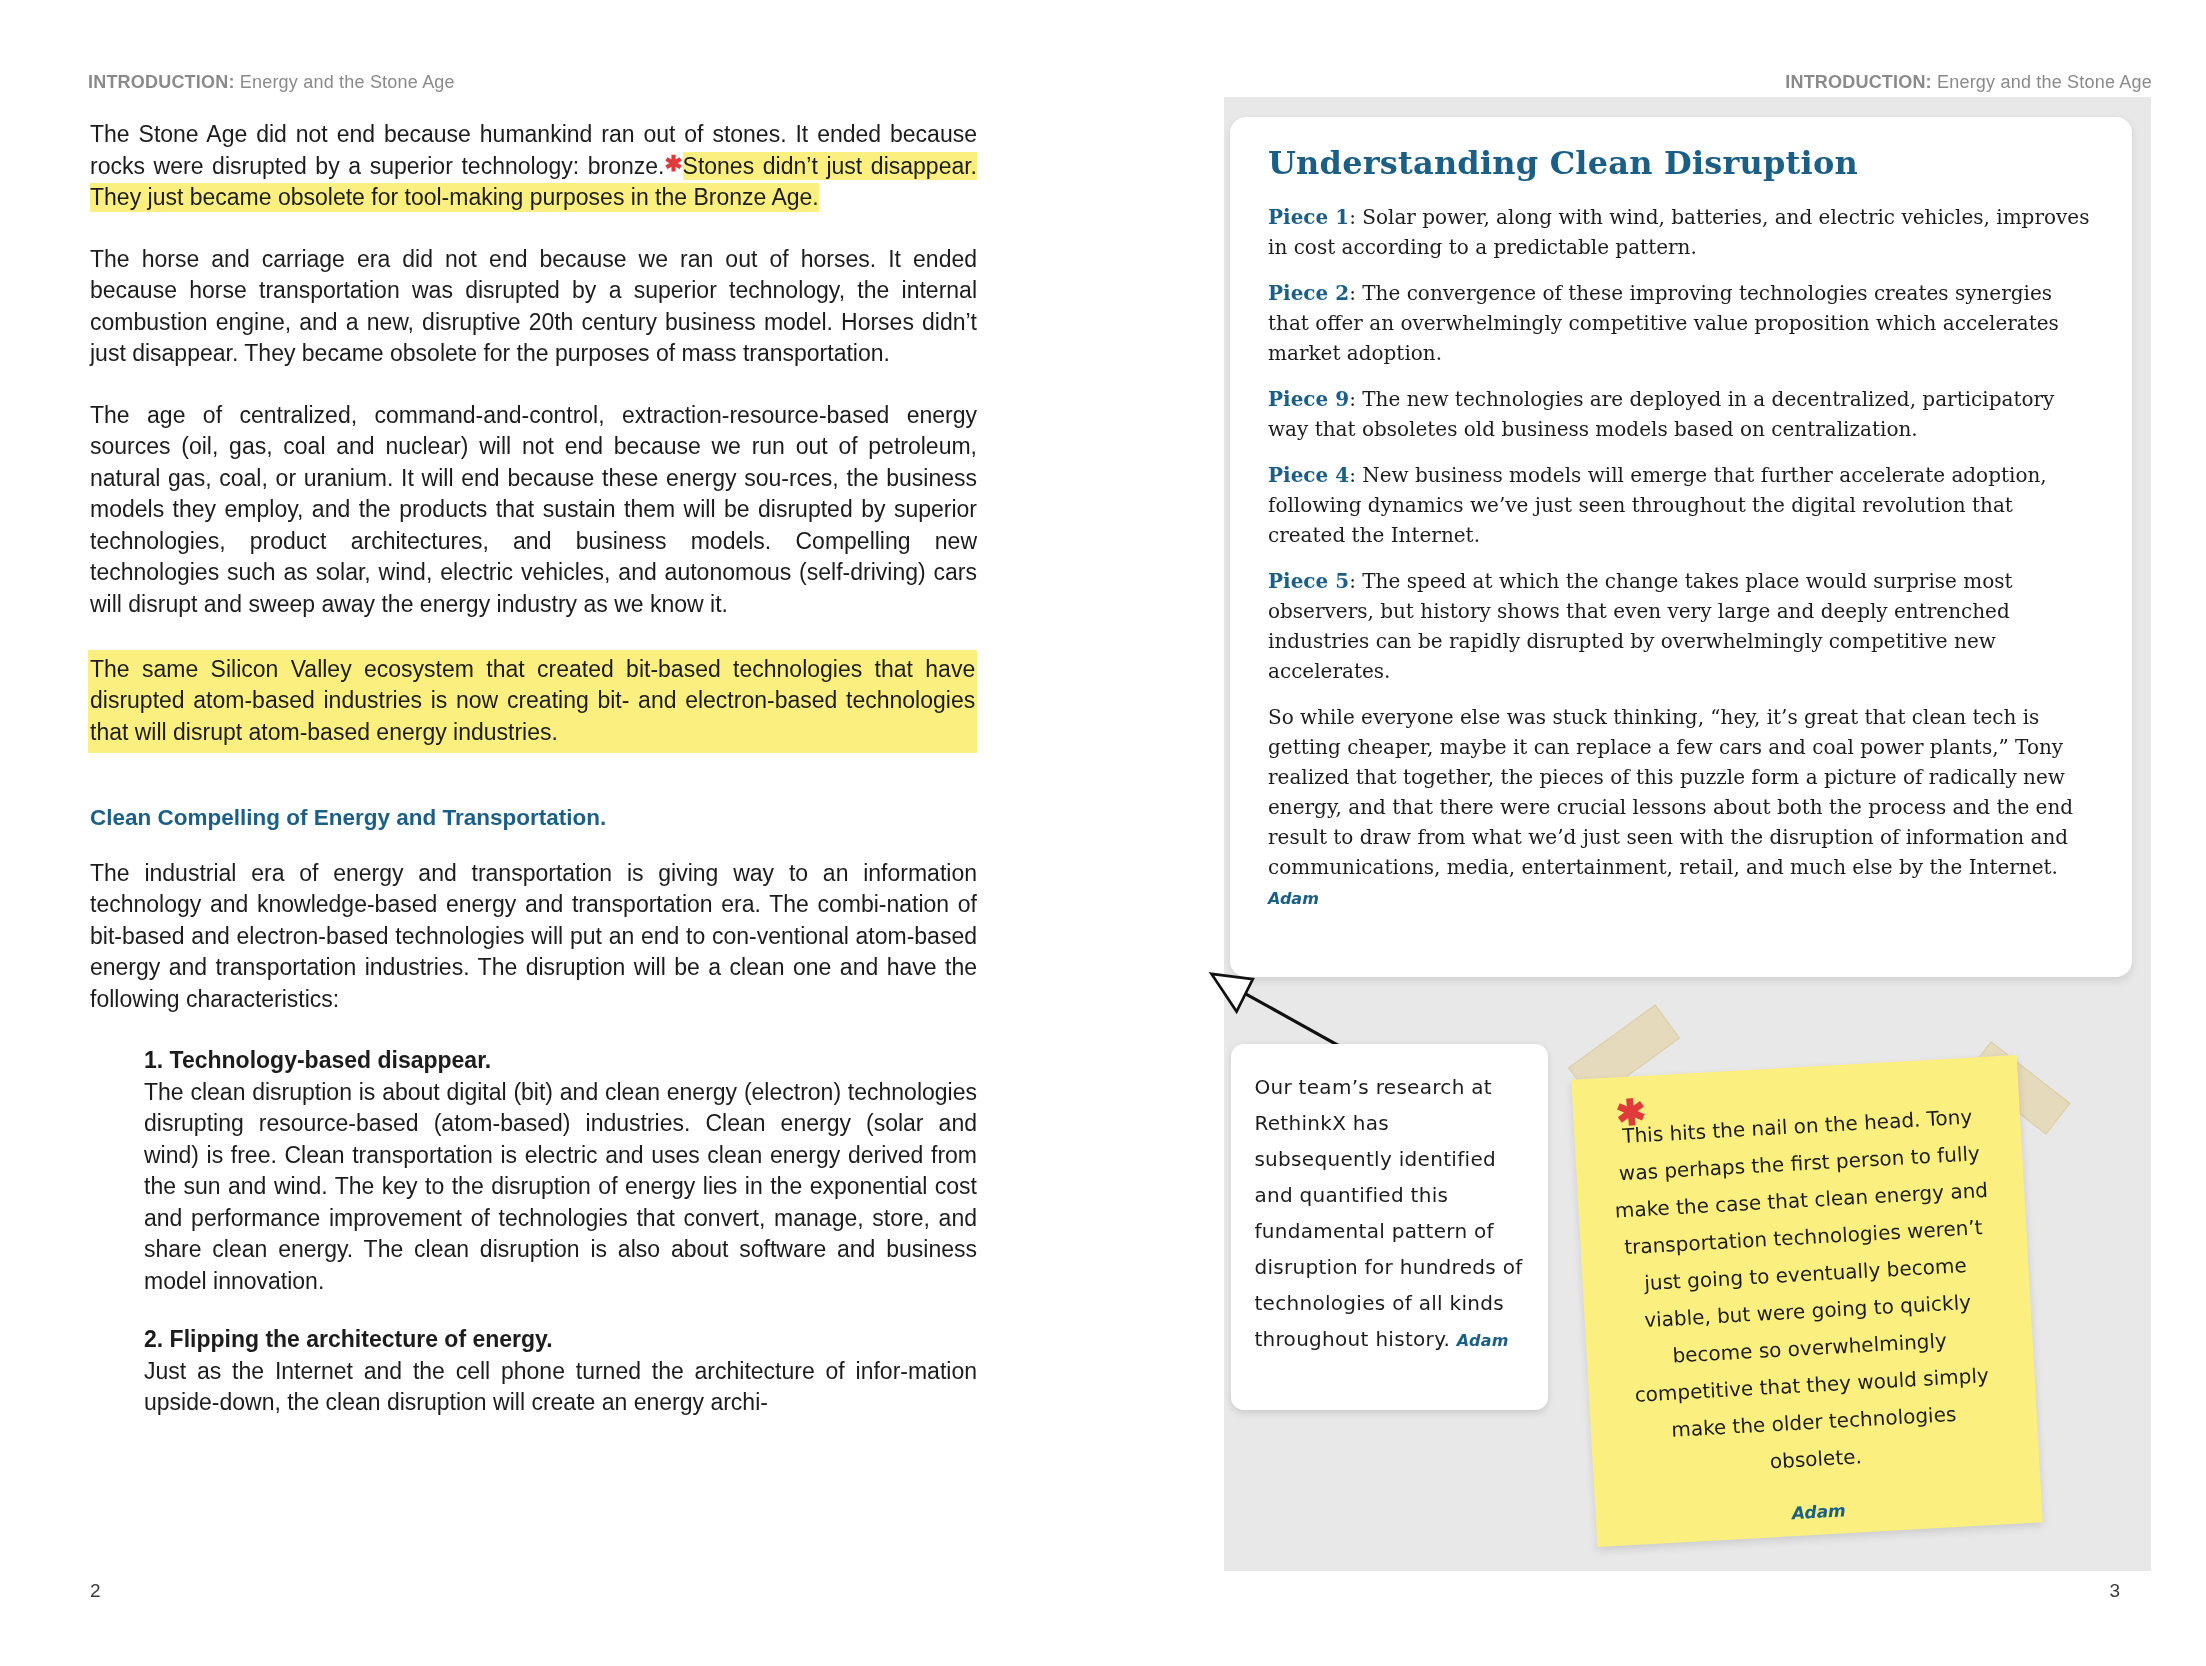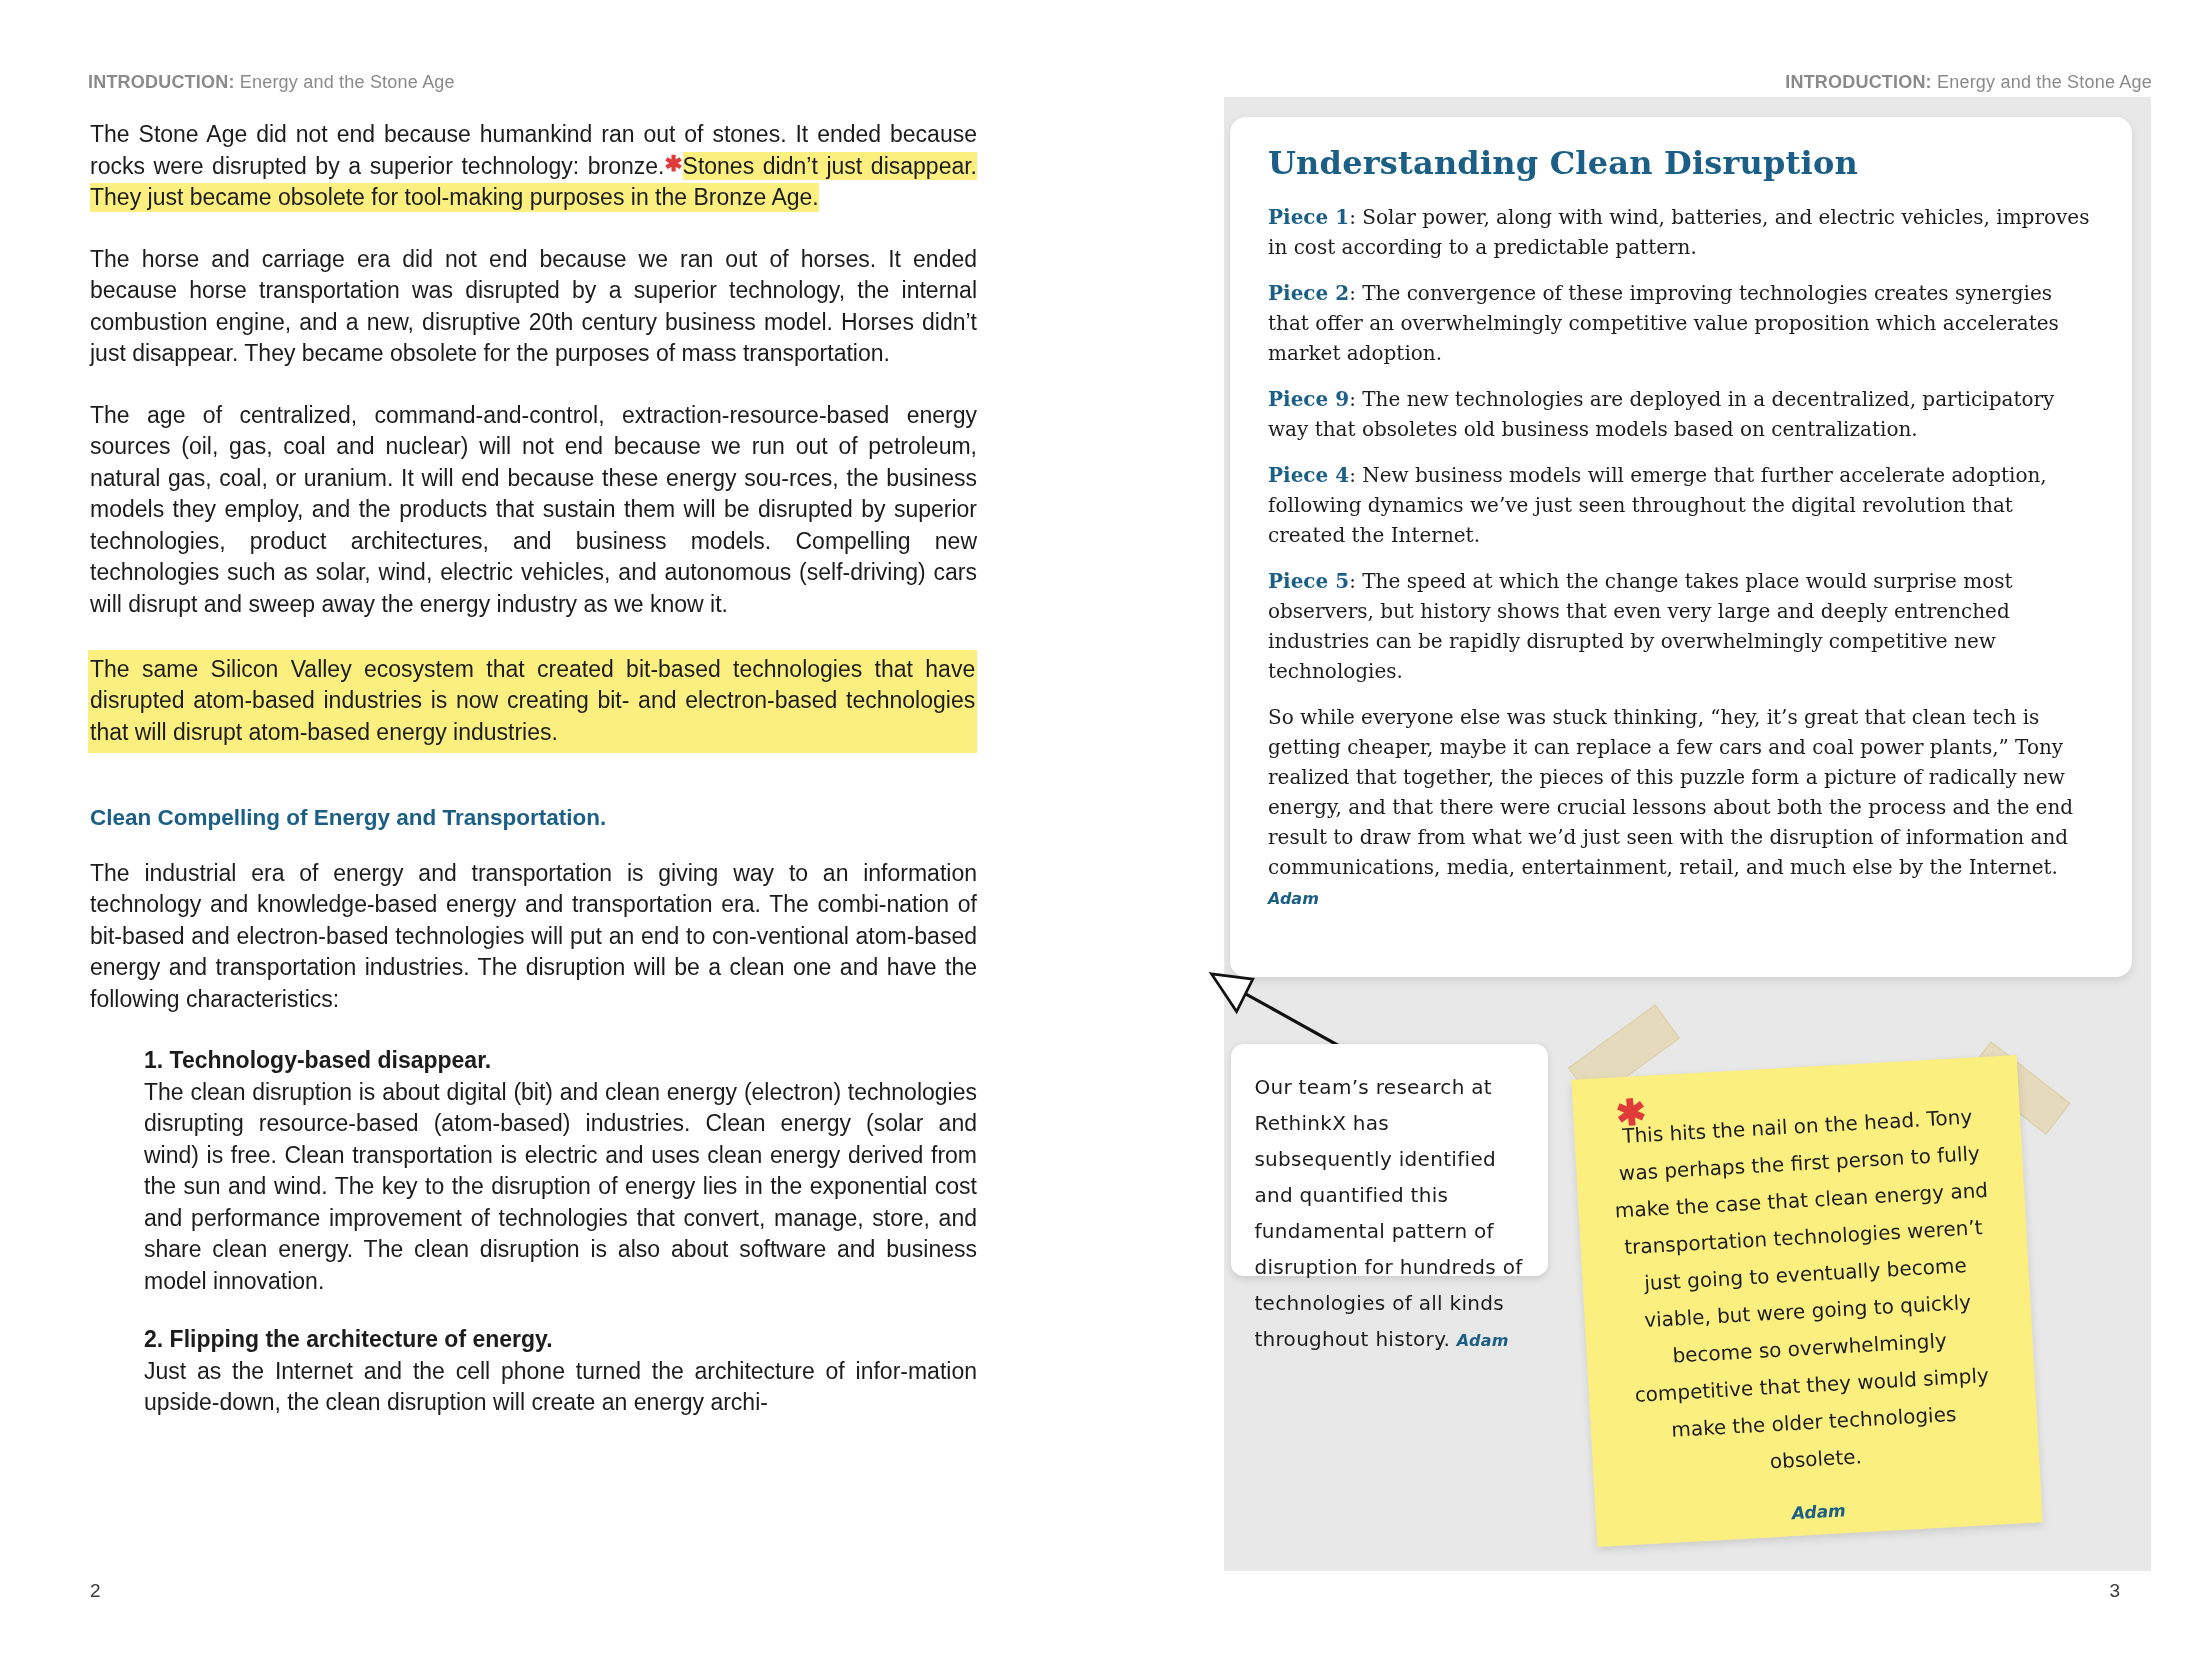--- a/index.html
+++ b/index.html
@@ -173,21 +173,21 @@
     height: 162px;
     pointer-events: none;
   }
 
   
   .note-white {
     position: absolute;
     left: 1231px;
     top: 1044px;
     width: 317px;
-    height: 232px;
+    height: 366px;
     background: #ffffff;
     border-radius: 12.6px;
     box-shadow: 0 2.7px 7.2px rgba(0,0,0,0.13);
     padding: 25px 23.4px;
     box-sizing: border-box;
   }
   .hand {
     font-family: "DejaVu Sans", sans-serif;
     font-size: 20px;
     line-height: 36px;
@@ -307,21 +307,21 @@
     <p class="piece">
       <span class="plabel">Piece 2</span><span>: The convergence of these improving technologies creates synergies that offer an overwhelmingly competitive value proposition which accelerates market adoption.</span>
     </p>
     <p class="piece">
       <span class="plabel">Piece 9</span><span>: The new technologies are deployed in a decentralized, participatory way that obsoletes old business models based on centralization.</span>
     </p>
     <p class="piece">
       <span class="plabel">Piece 4</span><span>: New business models will emerge that further accelerate adoption, following dynamics we’ve just seen throughout the digital revolution that created the Internet.</span>
     </p>
     <p class="piece">
-      <span class="plabel">Piece 5</span><span>: The speed at which the change takes place would surprise most observers, but history shows that even very large and deeply entrenched industries can be rapidly disrupted by overwhelmingly competitive new technologies.</span>
+      <span class="plabel">Piece 5</span><span>: The speed at which the change takes place would surprise most observers, but history shows that even very large and deeply entrenched industries can be rapidly disrupted by overwhelmingly competitive new accelerates.</span>
     </p>
     <p class="piece">
       <span>So while everyone else was stuck thinking, “hey, it’s great that clean tech is getting cheaper, maybe it can replace a few cars and coal power plants,” Tony realized that together, the pieces of this puzzle form a picture of radically new energy, and that there were crucial lessons about both the process and the end result to draw from what we’d just seen with the disruption of information and communications, media, entertainment, retail, and much else by the Internet.</span>
       <span class="sig">Adam</span>
     </p>
   </div>
 </div>
 
 <svg class="arrow-svg" viewBox="0 0 300 180">
   <path d="M 200 140 L 60 62" stroke="#111111" stroke-width="3.5" fill="none"></path>

